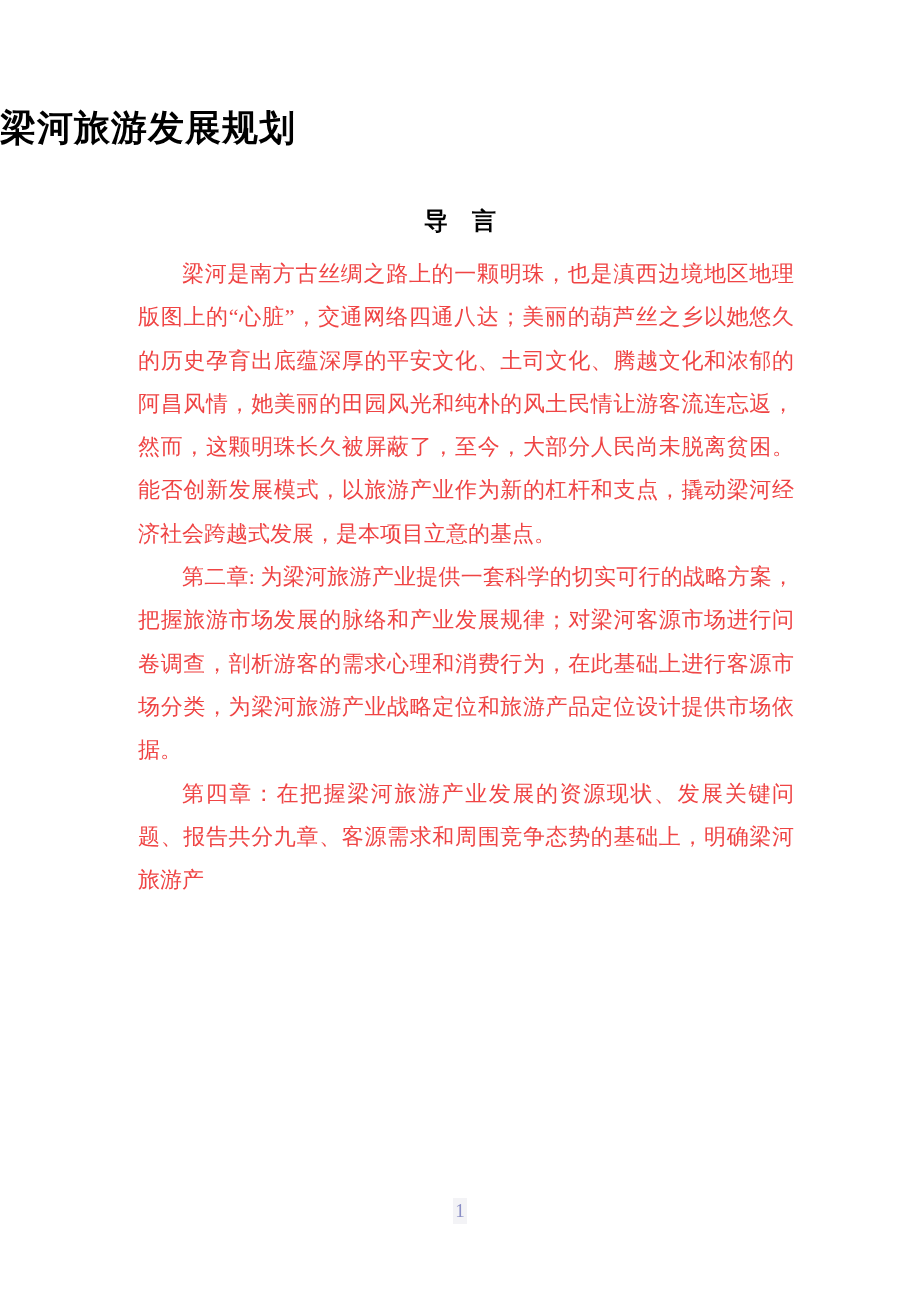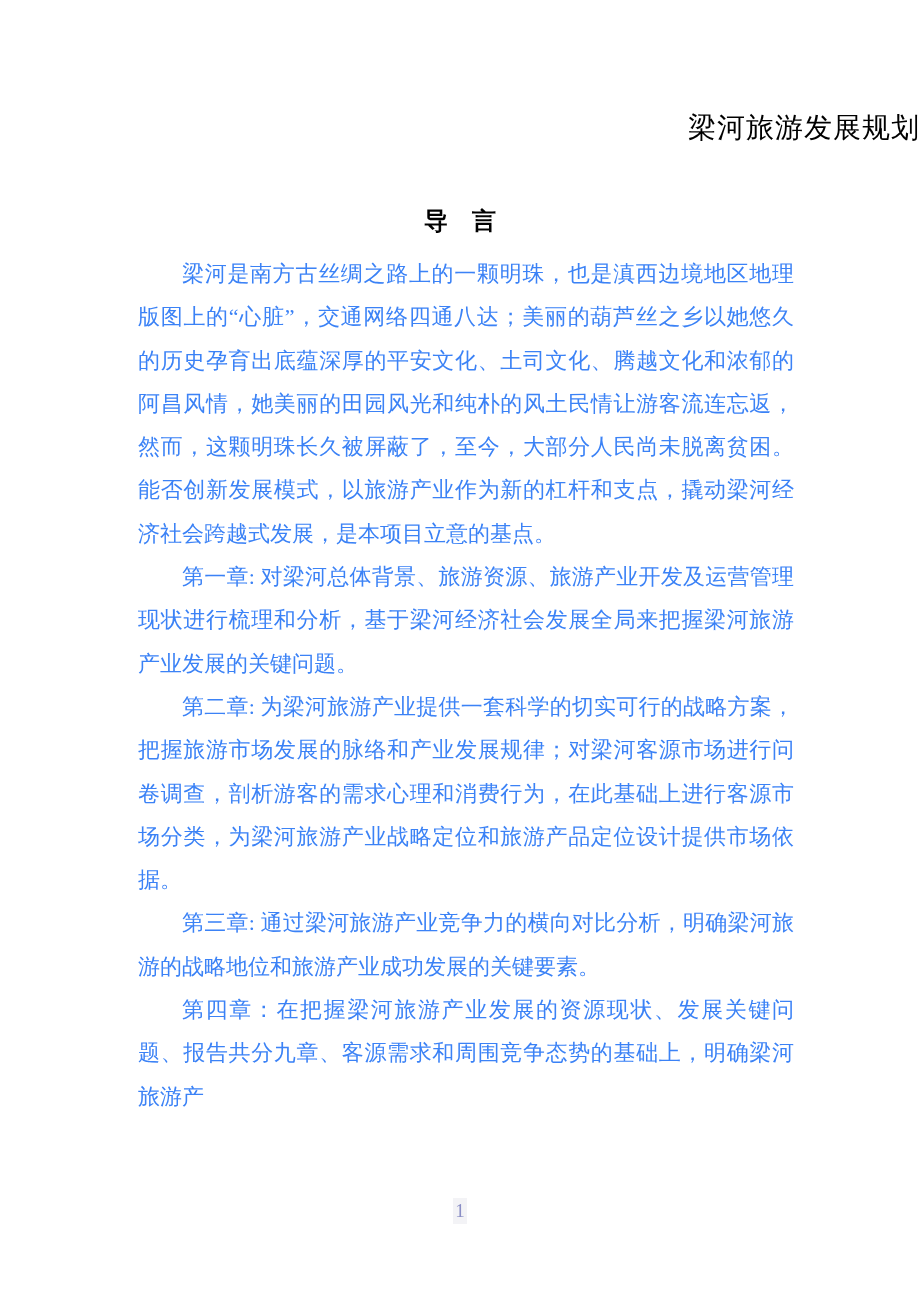--- a/index.html
+++ b/index.html
@@ -11,24 +11,24 @@
     background: #ffffff;
     overflow: hidden;
     font-family: "Liberation Serif", serif;
     color: #000000;
   }
   .doc-title {
     position: absolute;
     top: 100px;
     left: 0;
     width: 100%;
-    text-align: right;
-    font-size: 28px;
+    text-align: left;
+    font-size: 36px;
     line-height: 56px;
-    font-weight: normal;
+    font-weight: bold;
     letter-spacing: 1px;
     color: #000000;
   }
   .section-heading {
     position: absolute;
     top: 204px;
     left: 0;
     width: 100%;
     text-align: center;
     font-size: 24px;
@@ -42,21 +42,21 @@
     left: 138px;
     width: 656px;
   }
   .body-text p {
     font-size: 22px;
     line-height: 43.3px;
     text-align: justify;
     text-justify: inter-ideograph;
     text-indent: 2em;
     font-weight: normal;
-    color: #3b82f6;
+    color: #ef4444;
     word-break: break-all;
   }
   .page-footer {
     position: absolute;
     top: 1198px;
     left: 0;
     width: 100%;
     text-align: center;
   }
   .page-number {
@@ -72,23 +72,21 @@
 <body>
 
 <div class="page">
 
   <h1 class="doc-title">梁河旅游发展规划</h1>
 
   <h2 class="section-heading">导　言</h2>
 
   <div class="body-text">
     <p>梁河是南方古丝绸之路上的一颗明珠，也是滇西边境地区地理版图上的“心脏”，交通网络四通八达；美丽的葫芦丝之乡以她悠久的历史孕育出底蕴深厚的平安文化、土司文化、腾越文化和浓郁的阿昌风情，她美丽的田园风光和纯朴的风土民情让游客流连忘返，然而，这颗明珠长久被屏蔽了，至今，大部分人民尚未脱离贫困。能否创新发展模式，以旅游产业作为新的杠杆和支点，撬动梁河经济社会跨越式发展，是本项目立意的基点。</p>
-    <p>第一章: 对梁河总体背景、旅游资源、旅游产业开发及运营管理现状进行梳理和分析，基于梁河经济社会发展全局来把握梁河旅游产业发展的关键问题。</p>
     <p>第二章: 为梁河旅游产业提供一套科学的切实可行的战略方案，把握旅游市场发展的脉络和产业发展规律；对梁河客源市场进行问卷调查，剖析游客的需求心理和消费行为，在此基础上进行客源市场分类，为梁河旅游产业战略定位和旅游产品定位设计提供市场依据。</p>
-    <p>第三章: 通过梁河旅游产业竞争力的横向对比分析，明确梁河旅游的战略地位和旅游产业成功发展的关键要素。</p>
     <p>第四章：在把握梁河旅游产业发展的资源现状、发展关键问题、报告共分九章、客源需求和周围竞争态势的基础上，明确梁河旅游产</p>
   </div>
 
   <div class="page-footer">
     <span class="page-number">1</span>
   </div>
 
 </div>
 
 </body></html>

